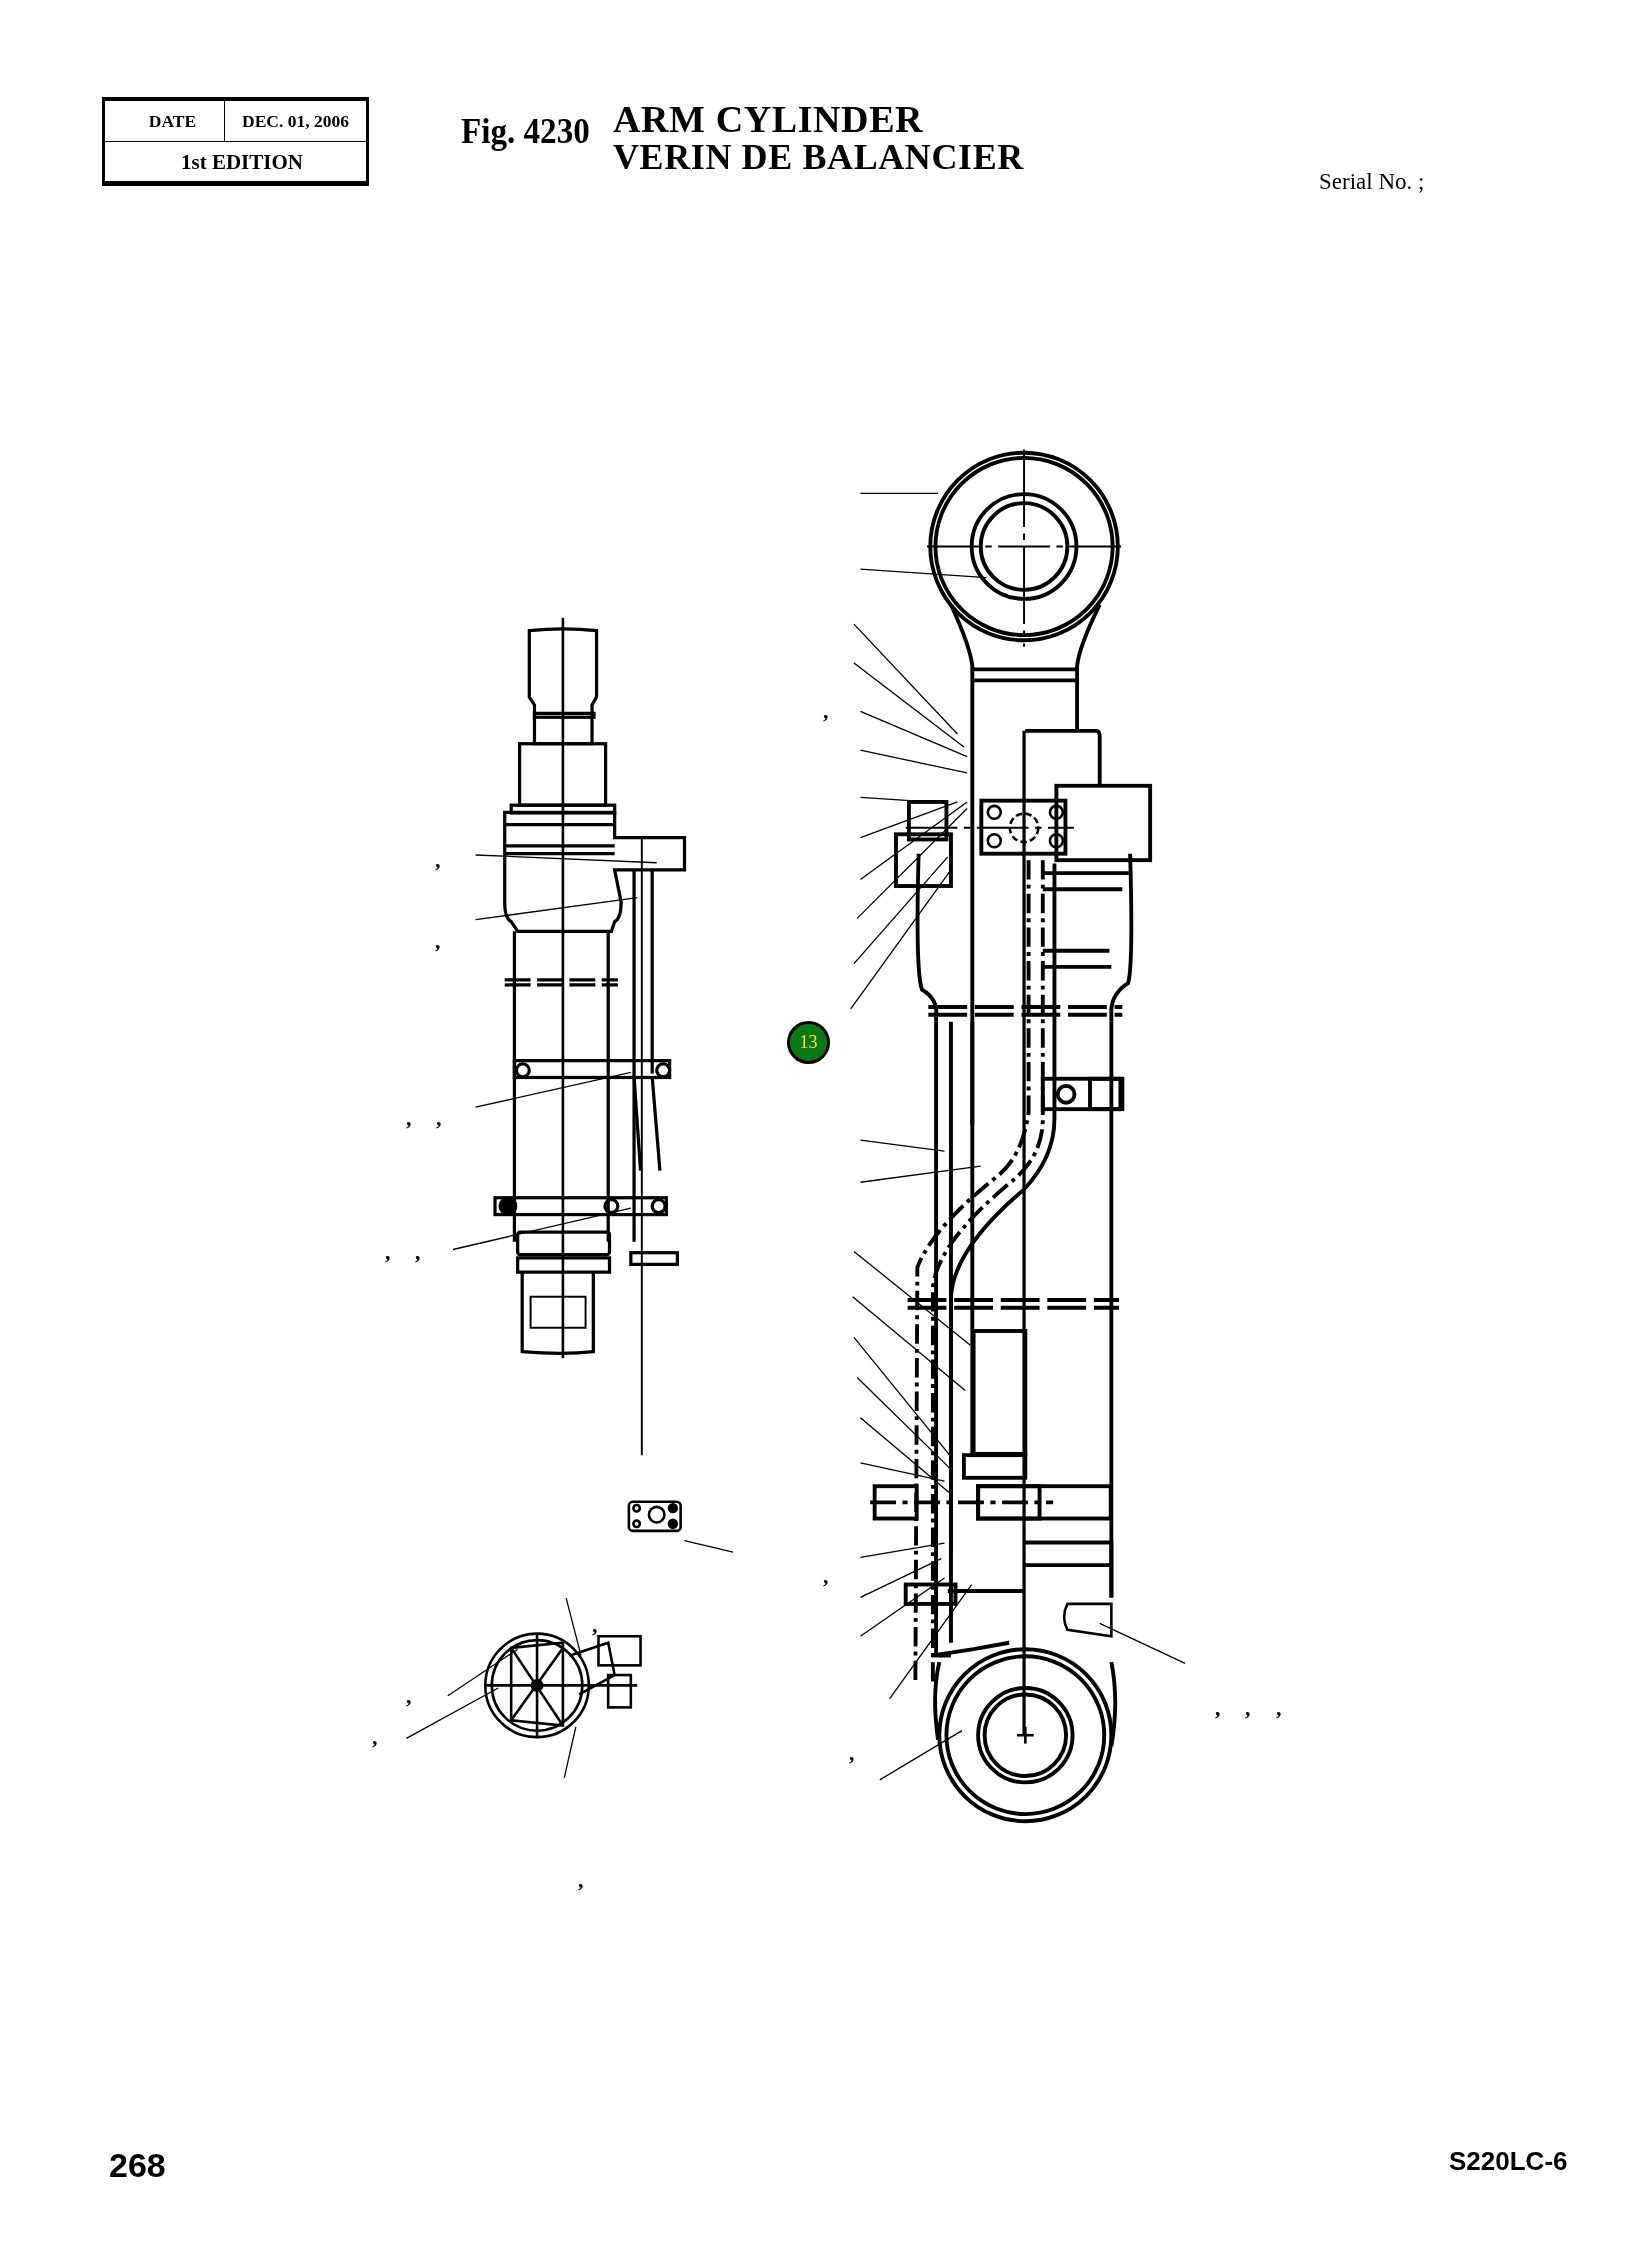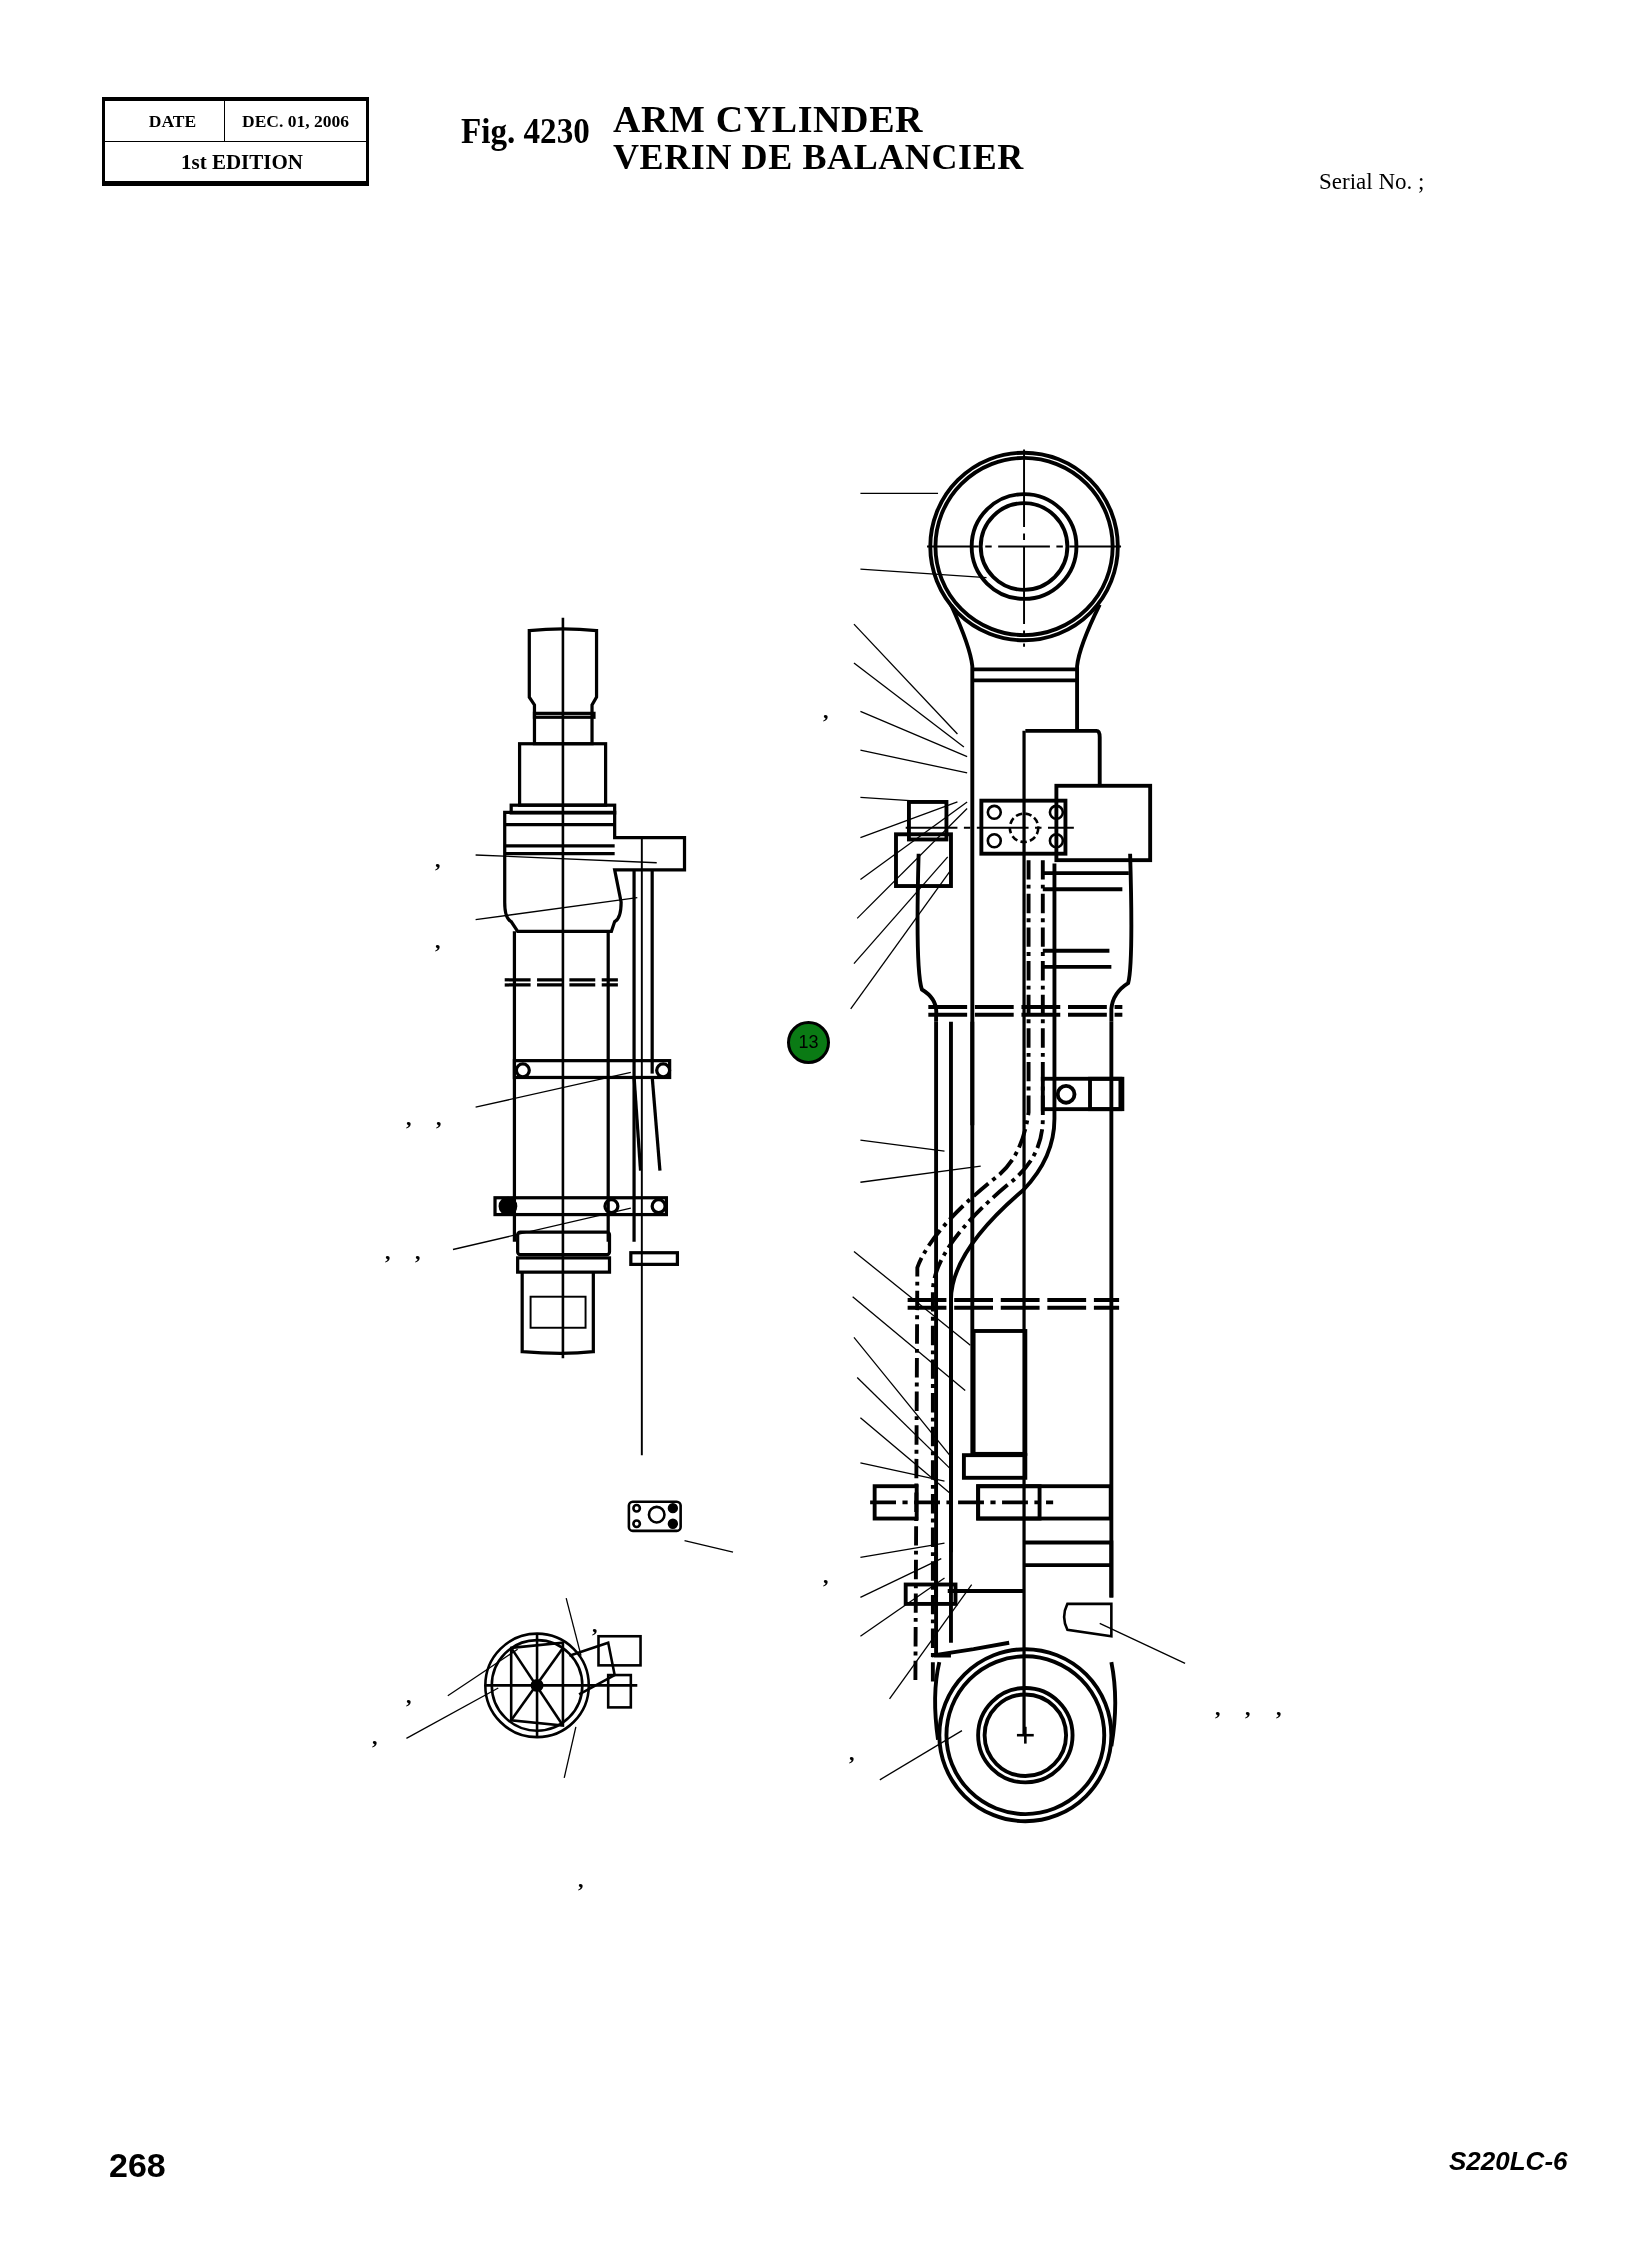--- a/index.html
+++ b/index.html
@@ -8,23 +8,23 @@
   .date-box { left: 102px; top: 97px; width: 267px; height: 89px; border: 3.9px solid #000; border-width: 4.5px 3.2px 5.2px 3.2px; box-sizing: border-box; }
   .date-row { position: absolute; left: 0; right: 0; top: 0; height: 40px; border-bottom: 1.9px solid #000; display: flex; }
   .date-cell-l { width: 103px; border-right: 1.9px solid #000; display: flex; align-items: center; justify-content: center; font-weight: bold; font-size: 17.5px; padding-left: 16px; }
   .date-cell-r { flex: 1; display: flex; align-items: center; justify-content: center; font-weight: bold; font-size: 17.5px; }
   .edition-row { position: absolute; left: 0; right: 0; top: 42px; bottom: 0; display: flex; align-items: center; justify-content: center; font-weight: bold; font-size: 21px; margin-left: 13px; }
   .fig-label { left: 461px; top: 110px; font-size: 36px; font-weight: bold; transform: scaleX(0.92); transform-origin: left top; white-space: nowrap; }
   .title-1 { left: 613px; top: 97px; font-size: 38px; font-weight: bold; white-space: nowrap; letter-spacing: 0.6px; }
   .title-2 { left: 613px; top: 136px; font-size: 36px; font-weight: bold; white-space: nowrap; letter-spacing: 0.6px; }
   .serial { left: 1319px; top: 169px; font-size: 23px; font-weight: normal; white-space: nowrap; }
   .page-num { left: 109px; top: 2146px; font-family: "Liberation Sans", "DejaVu Sans", sans-serif; font-size: 34px; font-weight: bold; }
-  .model { left: 1449px; top: 2146px; font-family: "Liberation Sans", "DejaVu Sans", sans-serif; font-size: 26px; font-weight: bold; white-space: nowrap; font-style: italic; }
+  .model { left: 1449px; top: 2146px; font-family: "Liberation Sans", "DejaVu Sans", sans-serif; font-size: 26px; font-weight: bold; white-space: nowrap; }
   .drawing { left: 0; top: 0; width: 1651px; height: 2261px; }
-  .callout-badge { left: 787px; top: 1021px; width: 43px; height: 43px; border-radius: 50%; background: #0a7a14; border: 3.2px solid #000; box-sizing: border-box; display: flex; align-items: center; justify-content: center; color: #000000; font-family: Liberation Sans, sans-serif; font-size: 18px; cursor: pointer; }
+  .callout-badge { left: 787px; top: 1021px; width: 43px; height: 43px; border-radius: 50%; background: #0a7a14; border: 3.2px solid #000; box-sizing: border-box; display: flex; align-items: center; justify-content: center; color: #fde047; font-family: Liberation Serif, serif; font-size: 18px; cursor: pointer; }
   .comma { font-family: "Liberation Serif", serif; font-weight: bold; font-size: 22px; line-height: 1; }
 </style>
 </head>
 <body>
 
 <div class="abs date-box">
   <div class="date-row">
     <div class="date-cell-l">DATE</div>
     <div class="date-cell-r">DEC. 01, 2006</div>
   </div>

